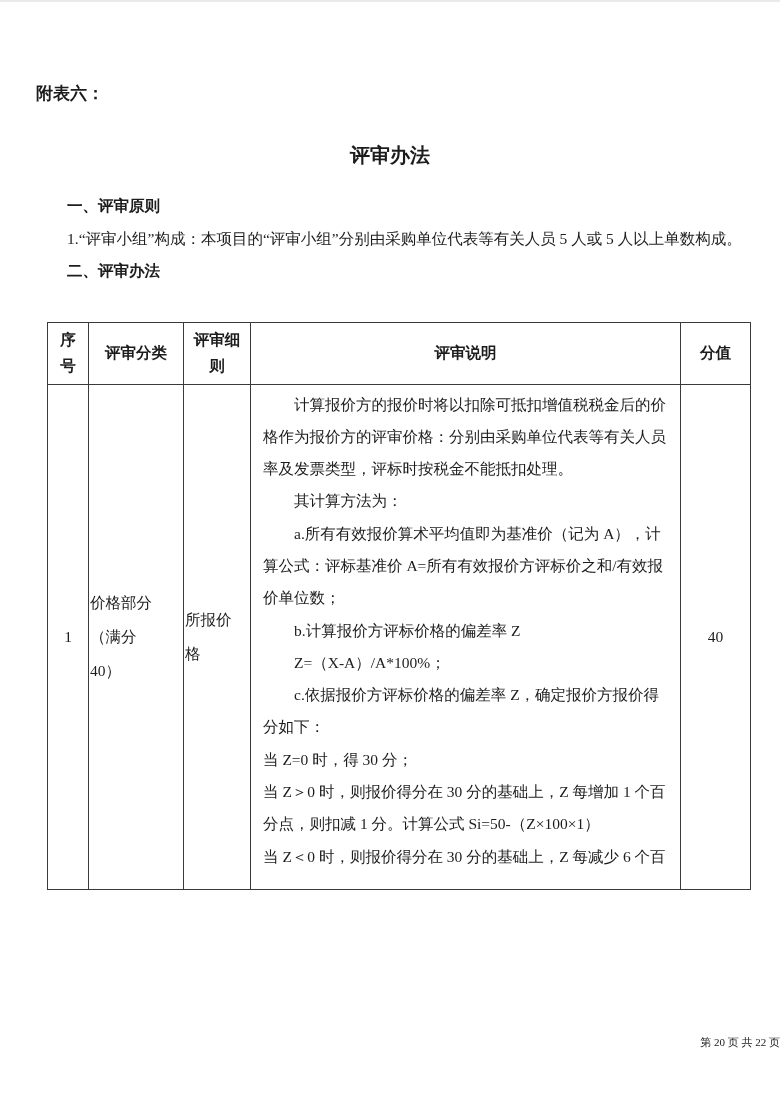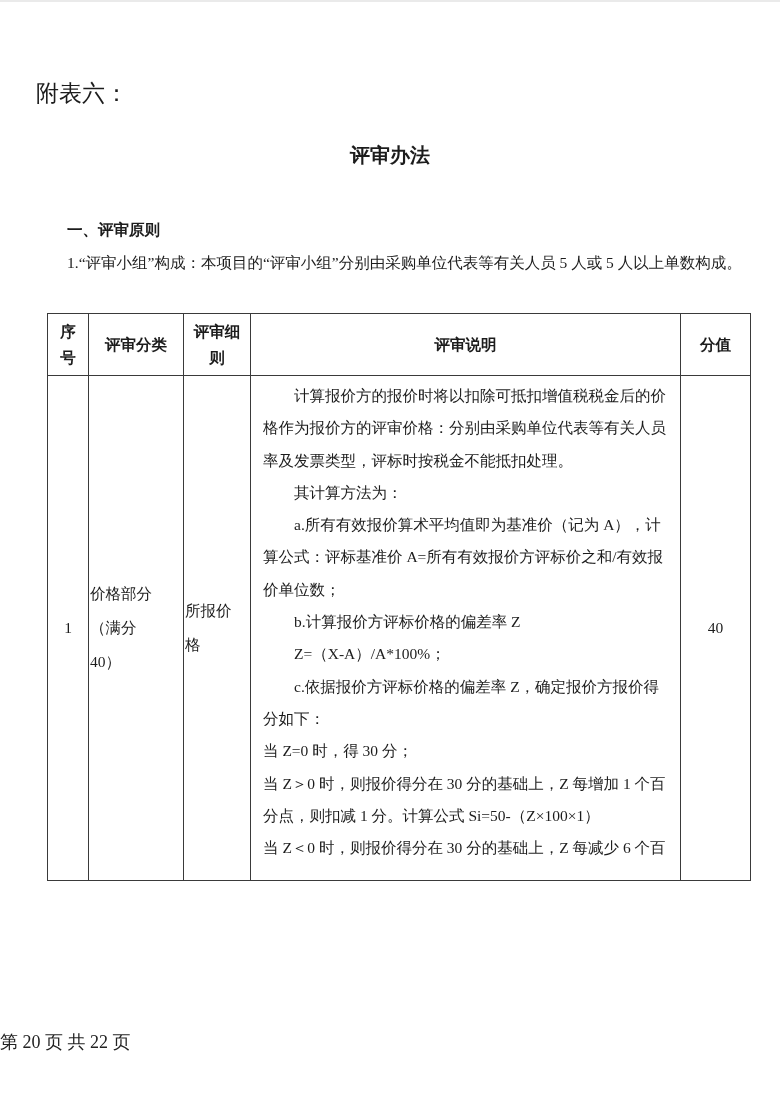--- a/index.html
+++ b/index.html
@@ -12,28 +12,28 @@
   }
   .page {
     box-sizing:border-box;
     width:780px; height:1103px;
     padding:80px 36px 0 36px;
     border-top:2px solid #eaeaea;
     overflow:hidden;
     background:#fff;
   }
   .appendix-label {
-    font-size:23px; font-weight:normal; line-height:24px;
+    font-size:17px; font-weight:bold; line-height:24px;
   }
   .doc-title {
     text-align:center; font-size:20px; font-weight:bold;
     margin-top:36px; line-height:26px;
   }
   .body-flow {
-    margin-top:46px;
+    margin-top:22px;
     font-size:15.5px; line-height:32.5px;
     text-align:justify;
   }
   .sec-heading { font-weight:bold; text-indent:2em; margin:0; }
   .para { text-indent:2em; margin:0; }
 
   table.eval-table {
     border-collapse:collapse; table-layout:fixed;
     width:703px; margin:34px 0 0 11px;
   }
@@ -50,35 +50,36 @@
   .cat-line, .crit-line { line-height:34px; text-align:left; }
   .desc-cell {
     vertical-align:top; height:488px; overflow:hidden;
     padding:4px 10px 16px 12px;
   }
   .desc-line {
     line-height:32.3px; white-space:pre-wrap; text-align:left;
   }
   .page-footer {
     position:absolute; left:0; right:0; top:1033px;
-    text-align:left; font-size:18px; line-height:18px; color:#222;
+    text-align:right; font-size:11px; line-height:18px; color:#222;
   }
 </style>
 </head>
 <body>
 
 <div class="page">
 
   <div class="appendix-label">附表六：</div>
 
   <div class="doc-title">评审办法</div>
 
   <div class="body-flow">
     <p class="sec-heading">一、评审原则</p>
     <p class="para">1.“评审小组”构成：本项目的“评审小组”分别由采购单位代表等有关人员 5 人或 5 人以上单数构成。</p>
+    <p class="sec-heading">二、评审办法</p>
   </div>
 
   <table class="eval-table">
     <colgroup>
       <col style="width:41px">
       <col style="width:95px">
       <col style="width:67px">
       <col style="width:430px">
       <col style="width:70px">
     </colgroup>

